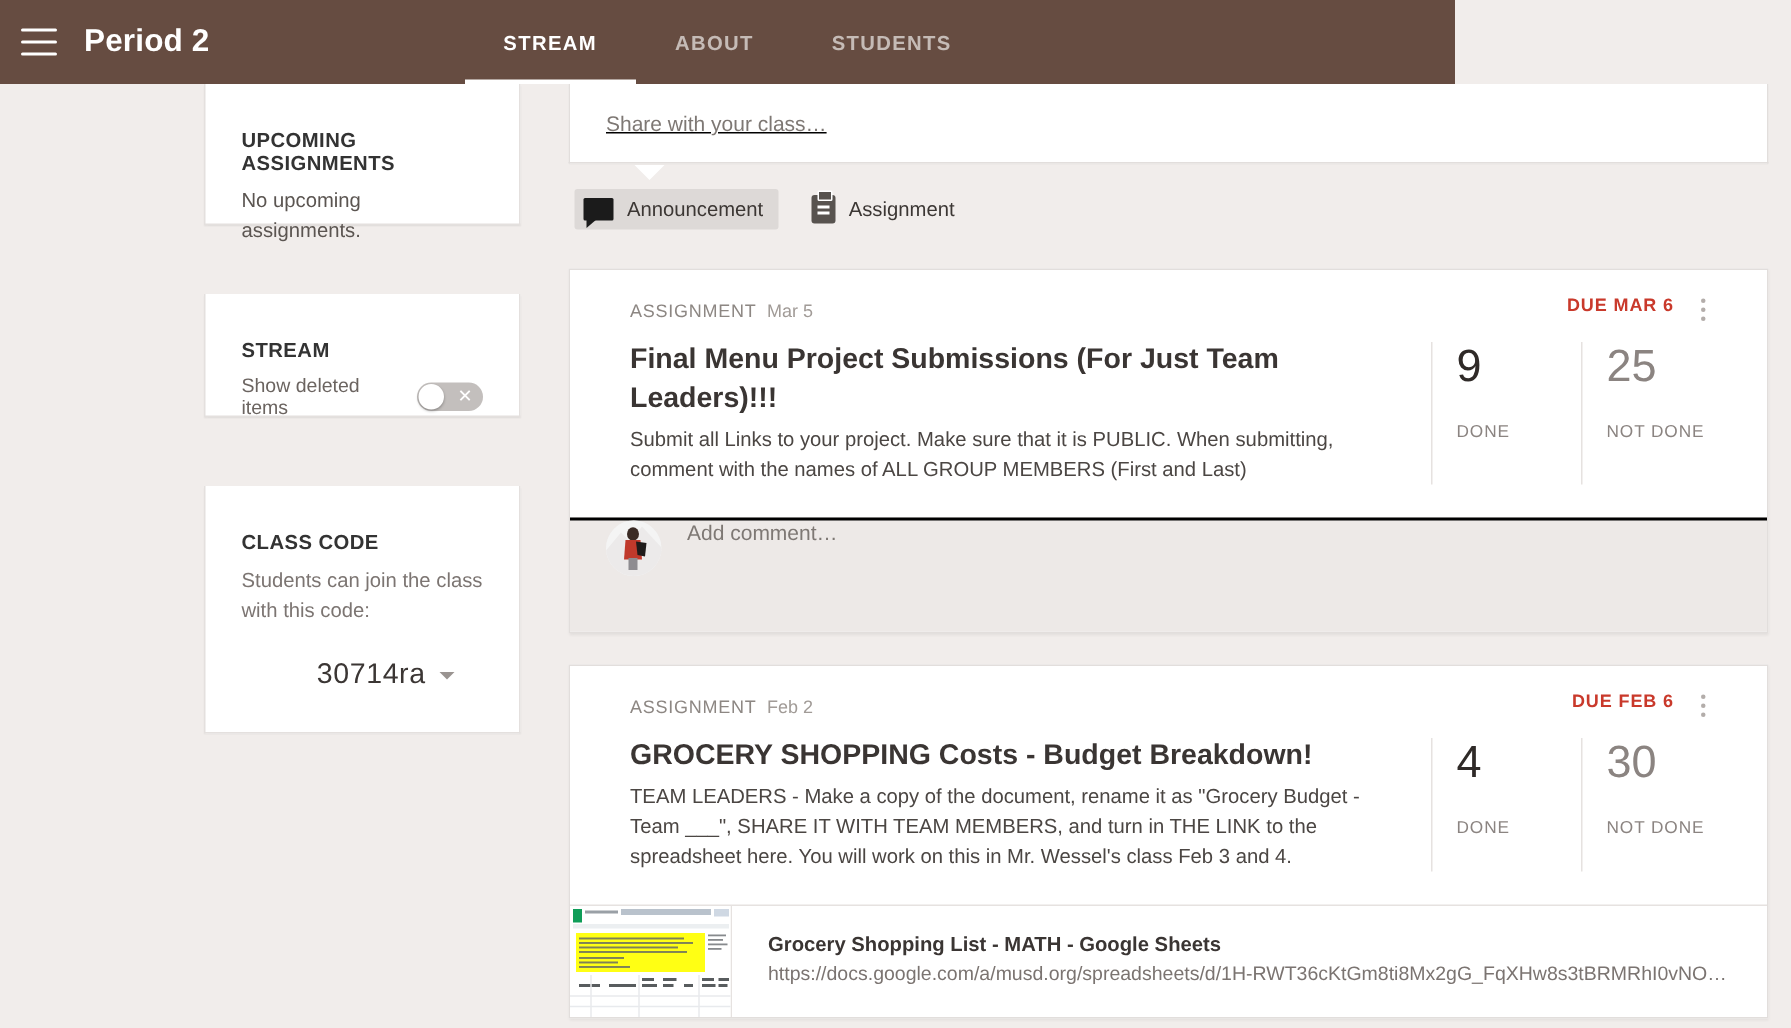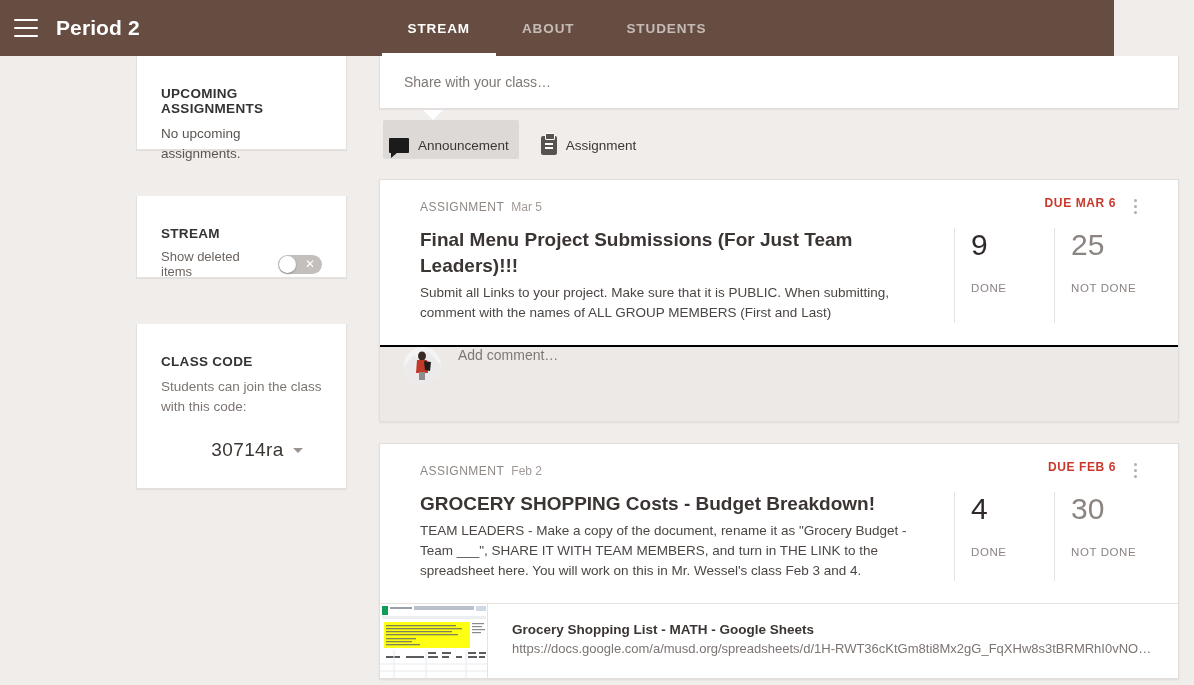--- a/index.html
+++ b/index.html
@@ -9,21 +9,21 @@
     width: 1194px; height: 685px;
     overflow: hidden;
     background: #F1EDEB;
     font-family: "Liberation Sans", sans-serif;
     -webkit-font-smoothing: antialiased;
   }
 
   
   .appbar {
     position: absolute; top: 0; left: 0;
-    width: 1114px; height: 56px;
+    width: 970px; height: 56px;
     background: #664C41;
     display: flex; align-items: center;
     z-index: 20;
   }
   .hamburger {
     width: 24px; height: 18px;
     margin-left: 14px; margin-right: 18px;
     display: flex; flex-direction: column; justify-content: space-between;
     cursor: pointer;
   }
@@ -155,20 +155,21 @@
 
   .share-box {
     background: #ffffff;
     border: 1px solid #e2dedc;
     border-top: none;
     box-shadow: 0 1px 1px rgba(0,0,0,0.05);
     height: 53px;
     display: flex; align-items: center;
     padding: 0 24px;
     position: relative;
+    text-decoration: underline;
   }
   .share-placeholder { font-size: 14px; color: #7e7874; }
 
   .chips {
     position: relative;
     display: flex; align-items: center;
     height: 38px;
     margin-top: 11px;
     padding-left: 4px;
     gap: 16px;
@@ -177,21 +178,21 @@
     content: "";
     position: absolute;
     left: 44px; top: -10px;
     width: 0; height: 0;
     border-left: 10px solid transparent;
     border-right: 10px solid transparent;
     border-top: 10px solid #ffffff;
   }
   .chip {
     display: flex; align-items: center; gap: 9px;
-    padding: 18px 10px 6px 6px;
+    padding: 6px 10px 6px 6px;
     border-radius: 2px;
     cursor: pointer;
   }
   .chip.selected { background: #ddd9d7; }
   .chip-label { font-size: 13.5px; color: #3c3734; }
 
   .icon-announce {
     position: relative;
     width: 20px; height: 15px;
     background: #1b1b1b;

